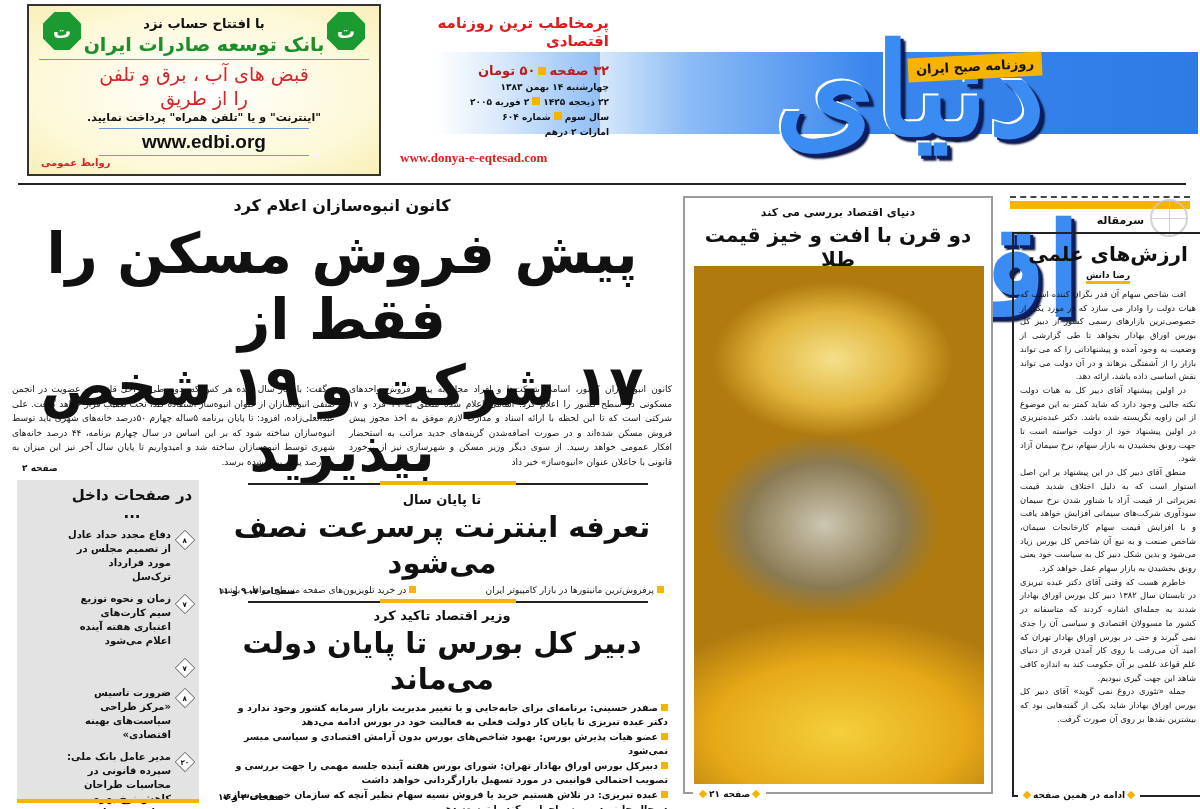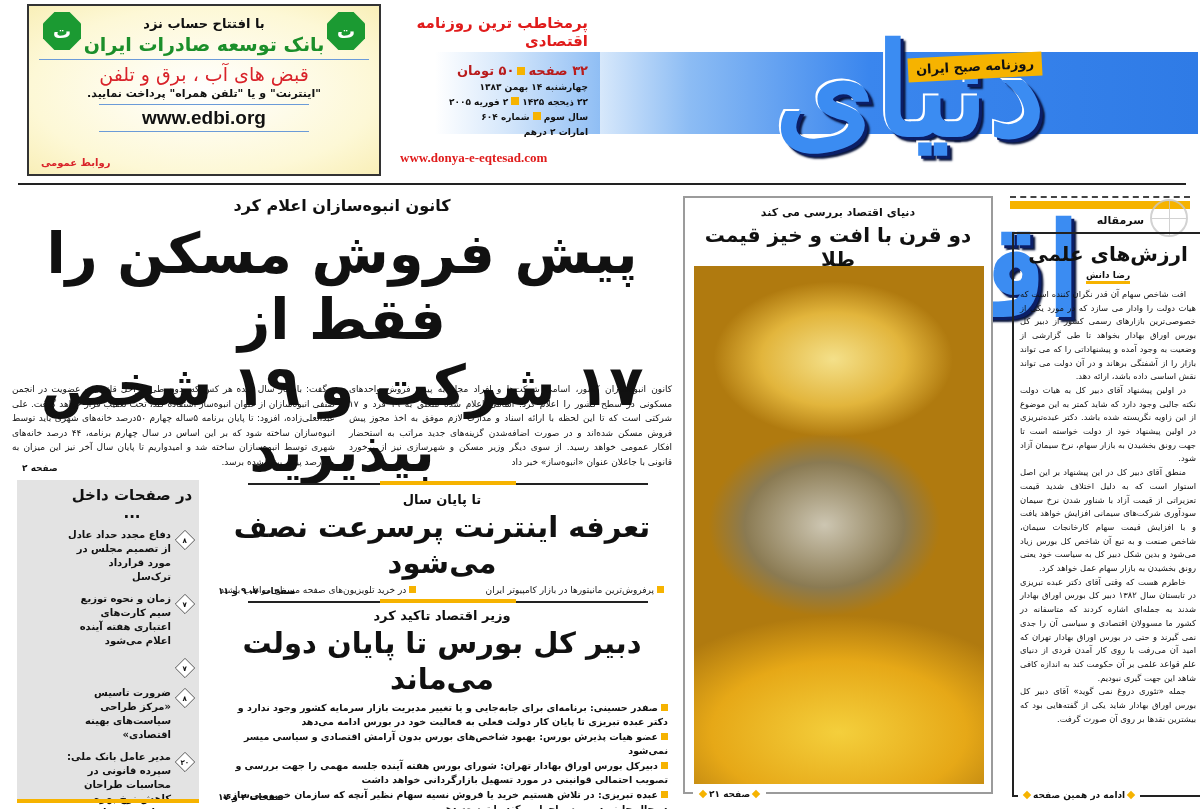--- a/index.html
+++ b/index.html
@@ -30,21 +30,21 @@
   .ad-l1 { margin-top: 10px; font-size: 13px; font-weight: bold; color: #111; }
   .ad-l2 { font-size: 19px; font-weight: bold; color: #1b8f2a; line-height: 26px; }
   .ad-hr { width: 330px; height: 1px; background: #6b9bd8; margin: 2px auto; }
   .ad-l3 { font-size: 19px; color: #d9232a; line-height: 24px; }
   .ad-l4 { font-size: 19px; color: #d9232a; line-height: 24px; }
   .ad-l5 { font-size: 11px; font-weight: bold; color: #111; line-height: 16px; }
   .ad-hr2 { width: 210px; height: 1px; background: #6b9bd8; margin: 2px auto; }
   .ad-url { font-family: "Liberation Sans", sans-serif; font-weight: bold; font-size: 19px; color: #111; line-height: 22px; direction: ltr; }
   .ad-pr { position: absolute; left: 12px; bottom: 6px; font-size: 10px; color: #d9232a; font-weight: bold; }
 
-  .pubinfo { position: absolute; left: 388px; top: 14px; width: 200px; }
+  .pubinfo { position: absolute; left: 409px; top: 14px; width: 200px; }
   .slogan { font-size: 15px; font-weight: bold; color: #e01b1b; text-align: right; margin-bottom: 12px; }
   .pubinfo .line1 { font-size: 13px; font-weight: bold; color: #111; text-align: right; line-height: 18px; }
   .pubinfo .red { color: #b91c1c; }
   .pubinfo .sq { display: inline-block; width: 8px; height: 8px; background: #f6b300; margin: 0 3px; }
   .pubinfo .ln { font-size: 9px; font-weight: bold; color: #111; text-align: right; line-height: 15px; }
   .site-url { position: absolute; left: 400px; top: 150px; font-family: "Liberation Serif", serif; font-weight: bold;
     font-size: 13px; color: #e01b1b; direction: ltr; }
 
   
   .lead { position: absolute; left: 12px; top: 196px; width: 660px; }
@@ -115,20 +115,21 @@
   <div class="logo-text">دنیای اقتصاد</div>
   <div class="tagline">روزنامه صبح ایران</div>
 
   <div class="ad">
     <div class="ad-logo r">ت</div>
     <div class="ad-logo l">ت</div>
     <div class="ad-l1">با افتتاح حساب نزد</div>
     <div class="ad-l2">بانک توسعه صادرات ایران</div>
     <div class="ad-hr"></div>
     <div class="ad-l3">قبض های آب ، برق و تلفن</div>
+    <div class="ad-l4">را از طریق</div>
     <div class="ad-l5">"اینترنت" و یا "تلفن همراه" پرداخت نمایید.</div>
     <div class="ad-hr2"></div>
     <div class="ad-url">www.edbi.org</div>
     <div class="ad-hr2"></div>
     <div class="ad-pr">روابط عمومی</div>
   </div>
 
   <div class="pubinfo">
     <div class="slogan">پرمخاطب ترین روزنامه اقتصادی</div>
     <div class="line1">

